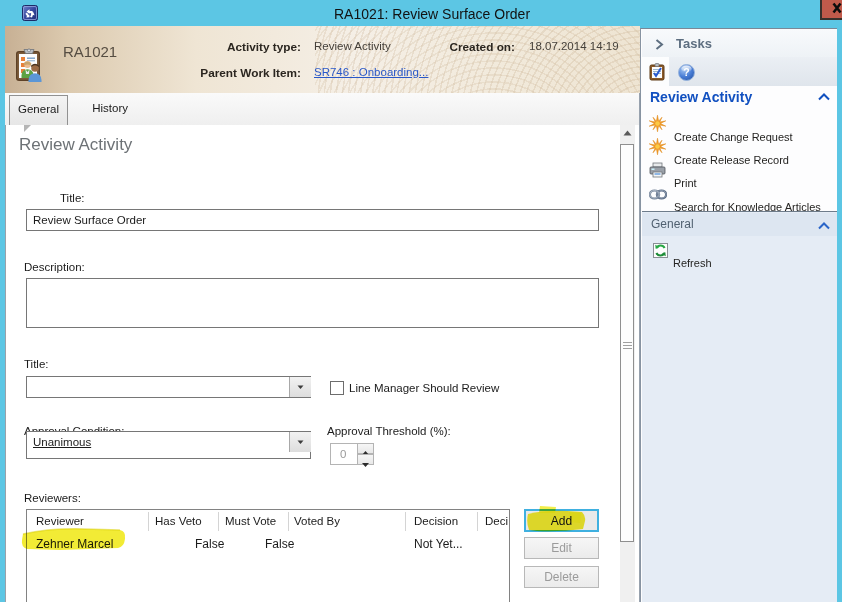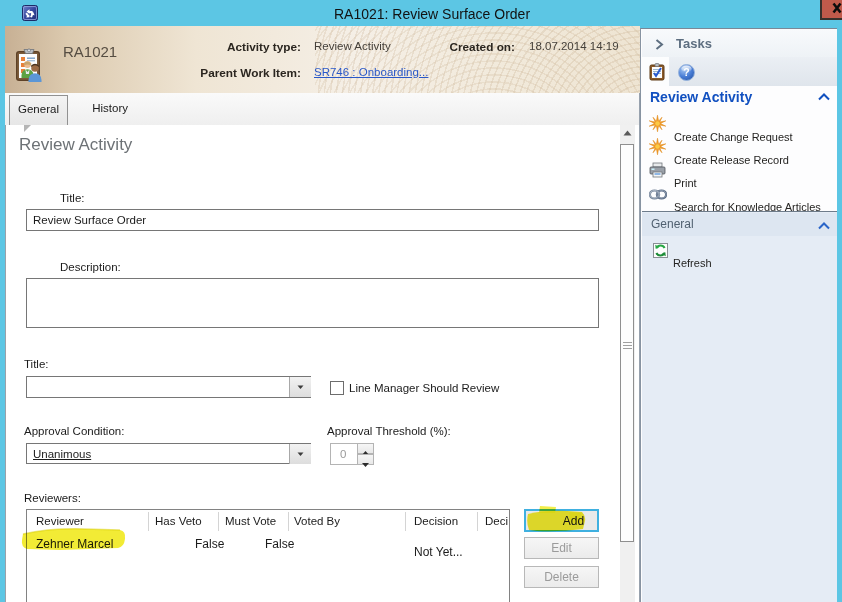--- a/index.html
+++ b/index.html
@@ -112,37 +112,37 @@
     <div id="tabgen">General</div>
     <div id="notch"></div>
 
     <div class="abs" style="left:14px;top:42px;font-size:17px;color:#6d7276;">Review Activity</div>
 
     <div class="lbl" style="left:19px;top:99px;margin-left:36px;">Title:</div>
     <div class="box" style="left:21px;top:116px;width:573px;height:22px;">
       <div class="lbl" style="left:6px;top:4px;">Review Surface Order</div>
     </div>
 
-    <div class="lbl" style="left:19px;top:168px;margin-left:36px;">Description:</div>
+    <div class="lbl" style="left:19px;top:168px;">Description:</div>
     <div class="box" style="left:21px;top:185px;width:573px;height:50px;"></div>
 
     <div class="lbl" style="left:19px;top:265px;">Title:</div>
     <div class="box" style="left:21px;top:283px;width:285px;height:22px;">
       <div class="abs" style="left:262px;top:0px;width:21px;height:20px;background:linear-gradient(#f2f2f2,#dddddd);border-left:1px solid #a8a8a8;">
         <svg width="21" height="20">
             <path d="M7.5 8.5 L13.5 8.5 L10.5 12 Z" fill="#3c3c3c"></path>
           </svg>
       </div>
     </div>
 
     <div class="abs" style="left:325px;top:288px;width:14px;height:14px;background:#fff;border:1px solid #6d6d6d;box-sizing:border-box;"></div>
     <div class="lbl" style="left:344px;top:289px;">Line Manager Should Review</div>
 
     <div class="lbl" style="left:19px;top:332px;">Approval Condition:</div>
-    <div class="box" style="left:21px;top:350px;width:285px;height:21px;">
+    <div class="box" style="left:21px;top:338px;width:285px;height:28px;">
       <div class="lbl" style="left:6px;top:4px;text-decoration:underline;">Unanimous</div>
       <div class="abs" style="left:262px;top:0px;width:21px;height:20px;background:linear-gradient(#f2f2f2,#dddddd);border-left:1px solid #a8a8a8;">
         <svg width="21" height="20">
             <path d="M7.5 8.5 L13.5 8.5 L10.5 12 Z" fill="#3c3c3c"></path>
           </svg>
       </div>
     </div>
     <div class="lbl" style="left:322px;top:332px;">Approval Threshold (%):</div>
     <div class="box" style="left:325px;top:350px;width:28px;height:22px;border-color:#b4b4b4;">
       <div class="lbl" style="left:9px;top:4px;color:#9a9a9a;">0</div>
@@ -168,35 +168,35 @@
       <div class="colsep" style="left:450px;"></div>
       <div class="th" style="left:9px;">Reviewer</div>
       <div class="th" style="left:128px;">Has Veto</div>
       <div class="th" style="left:198px;">Must Vote</div>
       <div class="th" style="left:267px;">Voted By</div>
       <div class="th" style="left:387px;">Decision</div>
       <div class="th" style="left:458px;">Deci</div>
       <div class="td" style="left:9px;">Zehner Marcel</div>
       <div class="td" style="left:168px;">False</div>
       <div class="td" style="left:238px;">False</div>
-      <div class="td" style="left:387px;margin-top:8px;">Not Yet...</div>
+      <div class="td" style="left:387px;">Not Yet...</div>
     </div>
 
     <svg class="abs" style="left:15px;top:434px;mix-blend-mode:multiply" width="108" height="27" viewBox="0 0 108 27">
       <path d="M3 7 Q30 1 65 2 L100 3 Q106 4 105 12 Q104 20 98 21 L40 23 L7 22 Q1 20 2 13 Z" fill="#f0e712" opacity="0.85"></path>
       <path d="M3 7 Q30 1 65 2 L100 3" fill="none" stroke="#d8ce00" stroke-width="1.5" opacity="0.5"></path>
     </svg>
 
     <div class="btn" id="addbtn" style="top:416px;height:23px;background:#e9e9e9;border:2px solid #3fb0e0;color:#111;line-height:19px;font-weight:normal;">
       <svg class="abs" style="left:-1px;top:-6px;mix-blend-mode:multiply" width="75" height="32" viewBox="0 0 75 32">
         <path d="M3 9 Q20 5 42 6 L57 7 Q61 11 60 16 L58 24 Q35 27 12 26 L4 25 Q1 17 3 9 Z" fill="#efe80f" opacity="0.88"></path>
         <path d="M14 8 L15 1 L31 2 L30 8 Z" fill="#efe80f" opacity="0.75"></path>
         <path d="M44 7 L56 8 L55 18 L45 17 Z" fill="#efe80f" opacity="0.5"></path>
       </svg>
-      <div class="abs" style="left:0;top:1px;width:71px;text-align:center;margin-left:12px;">Add</div>
+      <div class="abs" style="left:0;top:1px;width:71px;text-align:center;">Add</div>
     </div>
     <div class="btn" style="top:444px;">Edit</div>
     <div class="btn" style="top:473px;">Delete</div>
 
     <div id="sbar">
       <div id="sbup"><svg width="15" height="17">
             <path d="M3.5 10.5 L11.5 10.5 L7.5 5.5 Z" fill="#5a5a5a"></path>
           </svg></div>
       <div id="sbthumb">
         <svg class="abs" style="left:2px;top:196px" width="9" height="8">

